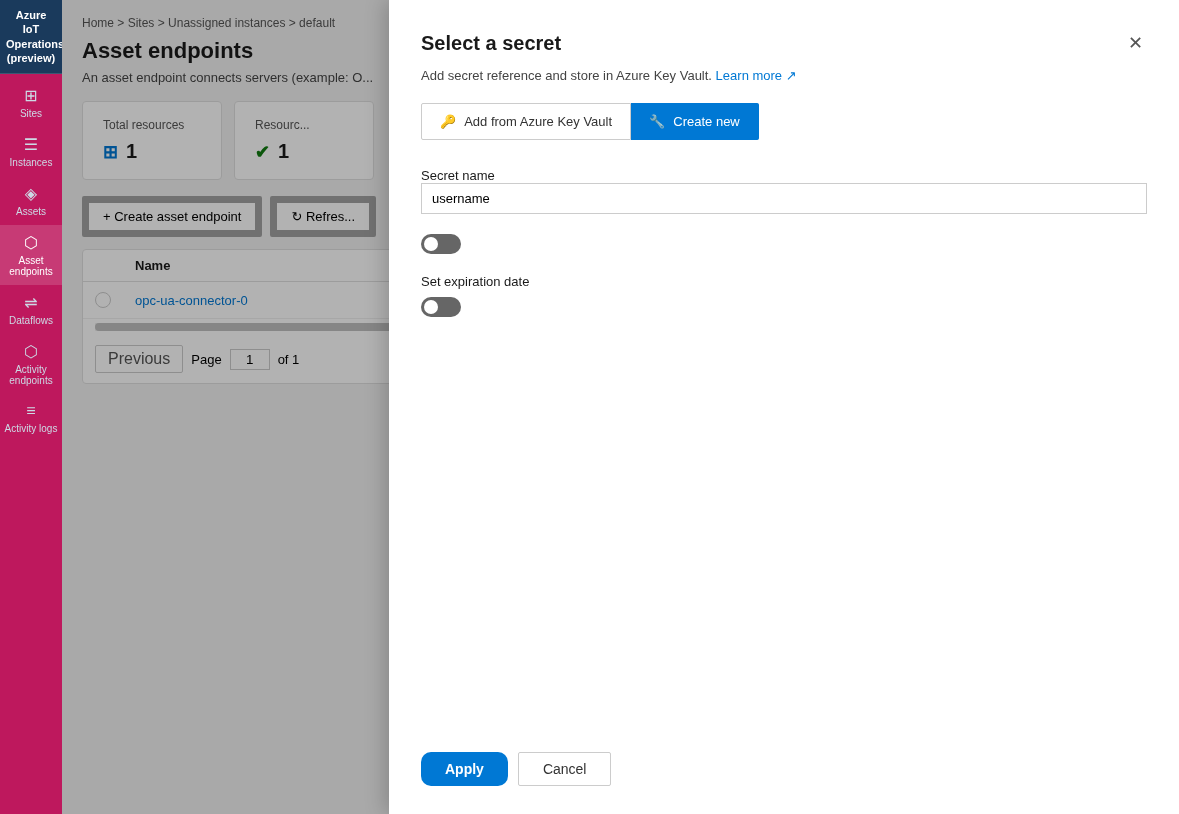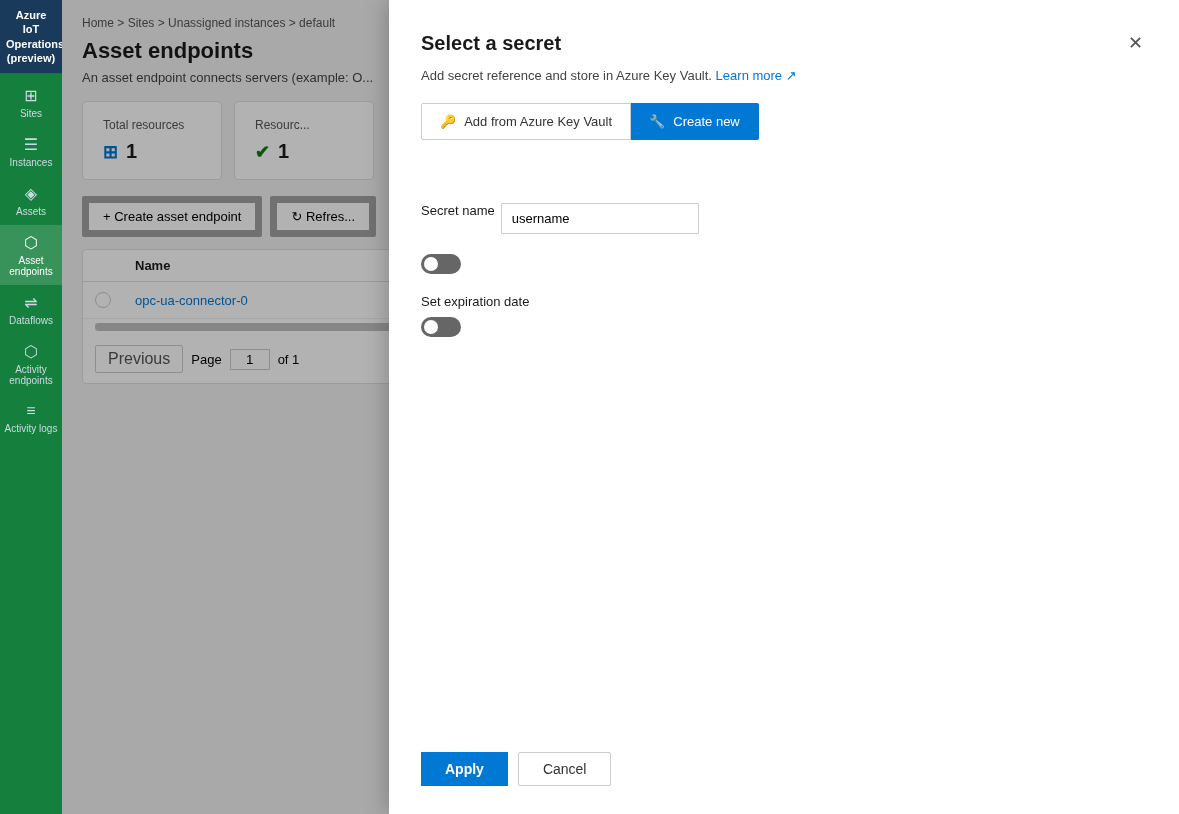--- a/index.html
+++ b/index.html
@@ -1,21 +1,21 @@
 <!DOCTYPE html>
 <html><head>
   <meta charset="utf-8">
   <style>
     * { box-sizing: border-box; margin: 0; padding: 0; }
     body { font-family: 'Segoe UI', sans-serif; font-size: 13px; background: #f3f3f3; display: flex; height: 814px; overflow: hidden; }
 
     
     .sidebar {
       width: 62px;
-      background: #15803d;
+      background: #be185d;
       display: flex;
       flex-direction: column;
       align-items: center;
       padding-top: 0;
       flex-shrink: 0;
       height: 100%;
     }
     .sidebar-header {
       width: 100%;
       background: #1a3a5c;
@@ -238,22 +238,21 @@
     }
 
     .form-row {
       display: flex;
       gap: 20px;
       margin-bottom: 20px;
     }
     .form-group {
       flex: 1;
       display: flex;
-      gap: 6px;
-      margin-top: 35px;
+      flex-direction: column;
     }
     .form-label {
       font-size: 13px;
       font-weight: 500;
       color: #1a1a1a;
     }
     .form-input {
       border: 1px solid #ccc;
       padding: 7px 10px;
       border-radius: 0;
@@ -296,21 +295,21 @@
       margin-top: auto;
       padding-top: 20px;
       display: flex;
       gap: 10px;
     }
     .btn-primary {
       background: #0078d4;
       color: white;
       border: none;
       padding: 8px 24px;
-      border-radius: 0;
+      border-radius: 10px;
       font-size: 14px;
       font-weight: 600;
       cursor: pointer;
     }
     .btn-secondary {
       background: white;
       color: #333;
       border: 1px solid #ccc;
       padding: 8px 24px;
       border-radius: 2px;

